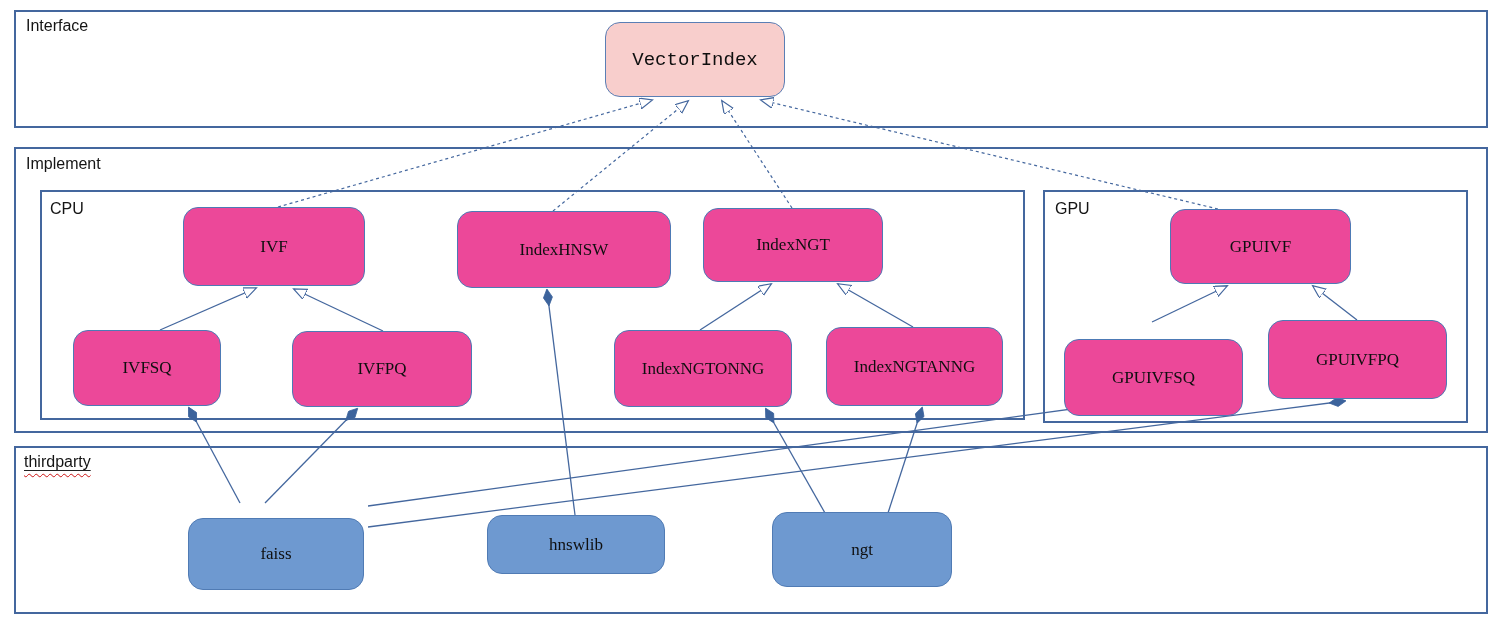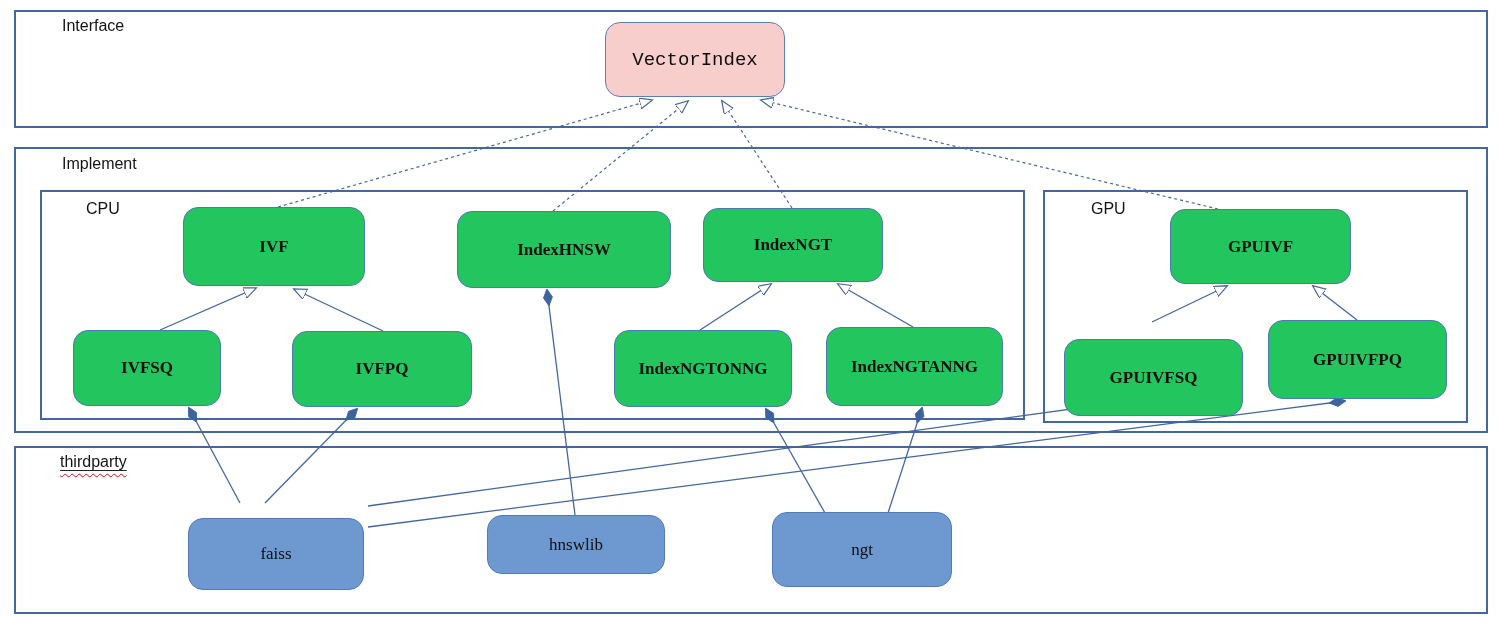--- a/index.html
+++ b/index.html
@@ -15,21 +15,20 @@
     position: absolute;
     border: 2px solid #44679e;
     background: transparent;
     box-sizing: border-box;
   }
   .section-label {
     position: absolute;
     font-size: 16px;
     color: #141414;
     white-space: nowrap;
-    margin-left: 36px;
   }
   .squiggle-outer {
     text-decoration: underline wavy #cc1414;
     text-underline-offset: 6px;
     text-decoration-thickness: 1px;
   }
   .squiggle-inner {
     text-decoration: underline solid #222222;
     text-underline-offset: 3px;
     text-decoration-thickness: 1px;
@@ -40,21 +39,21 @@
     border: 1.5px solid #4d7ab5;
     border-radius: 15px;
     display: flex;
     align-items: center;
     justify-content: center;
     font-family: "Liberation Serif", serif;
     font-size: 17px;
     color: #0f0f0f;
     z-index: 3;
   }
-  .node.green { background: #22c55e; border-color: #4d7ab5; font-weight: bold; }
+  .node.green { background: #ec4899; border-color: #4d7ab5; }
   .node.blue  { background: #6e99d0; border-color: #507bb4; }
   .node.pink  { background: #f8cecc; border-color: #5b7fb5; font-size: 19px; }
   .edge-layer {
     position: absolute;
     left: 0; top: 0;
     width: 1503px; height: 628px;
     z-index: 2;
   }
 </style>
 </head>

